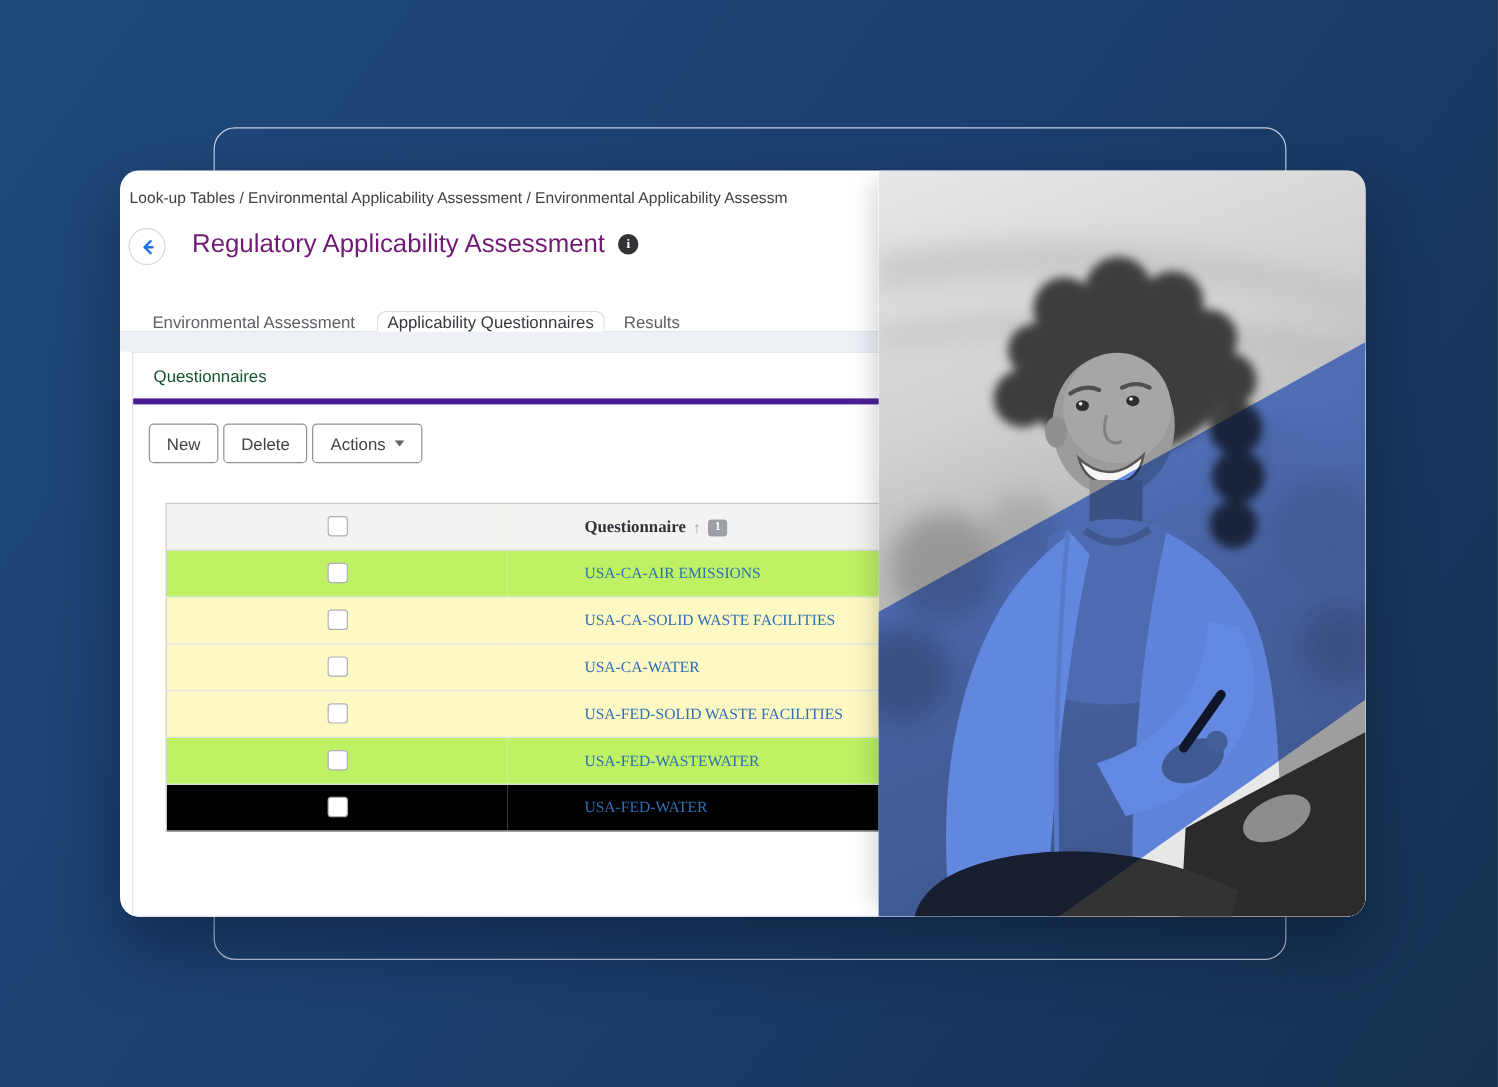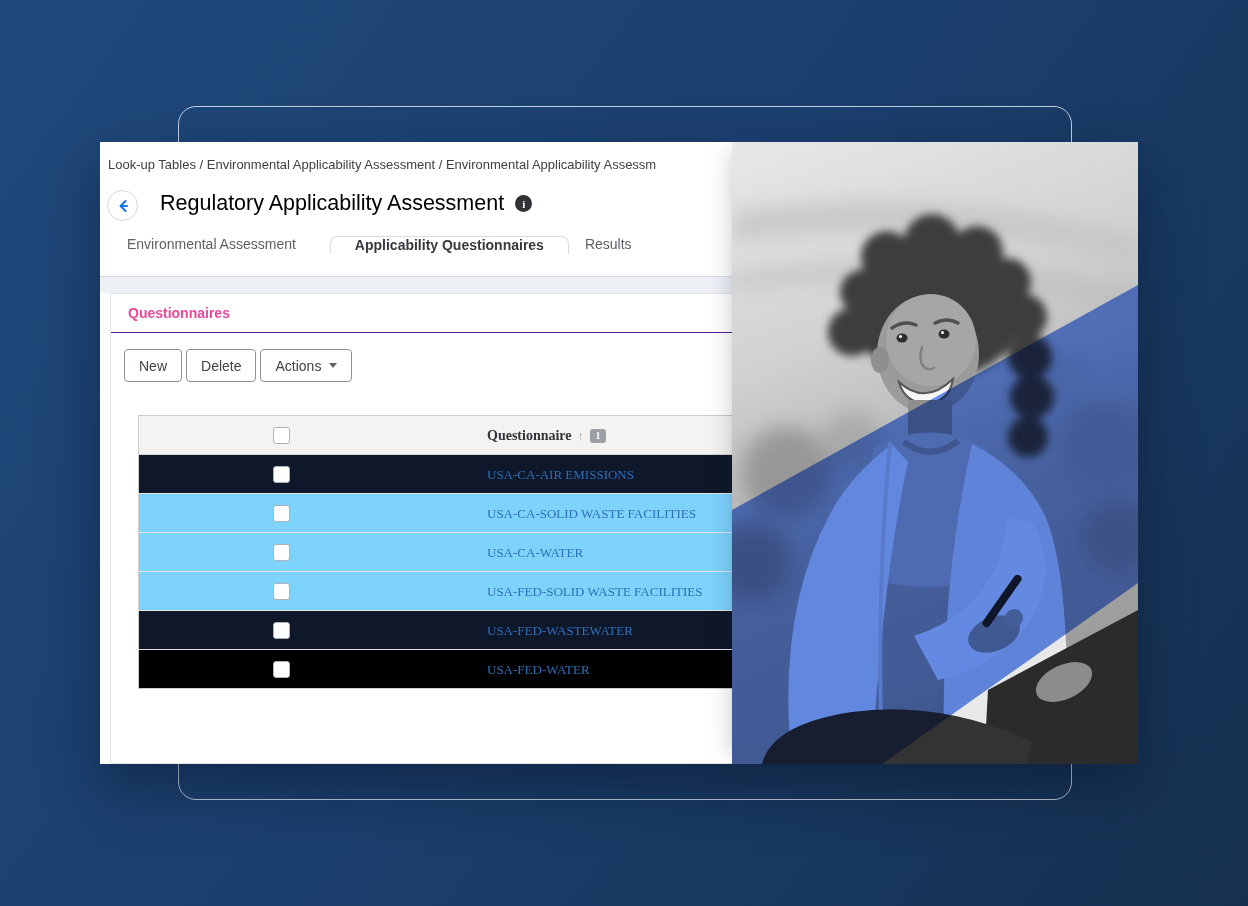--- a/index.html
+++ b/index.html
@@ -9,62 +9,62 @@
     background:linear-gradient(126deg,#20497c 0%,#1b3f6e 48%,#15304f 100%);
   }
   
   .frame{
     position:absolute;left:178px;top:106px;width:892px;height:692px;
     border:1px solid rgba(224,233,246,0.85);border-radius:18px;z-index:1;
   }
   
   .card{
     position:absolute;left:100px;top:142px;width:1038px;height:622px;
-    background:#ffffff;border-radius:0;overflow:hidden;z-index:2;
+    background:#ffffff;border-radius:16px;overflow:hidden;z-index:2;
     box-shadow:0 24px 55px rgba(6,16,34,0.45);
   }
   .breadcrumb{
     position:absolute;left:8px;top:15px;width:620px;
     font-size:13px;color:#3e4042;white-space:nowrap;overflow:hidden;
   }
   .title-row{position:absolute;left:60px;top:49px;display:flex;align-items:center;gap:11px;}
-  .page-title{font-size:21.5px;color:#000000;}
+  .page-title{font-size:21.5px;color:#701a75;}
   .info-dot{
     width:17px;height:17px;border-radius:50%;background:#303236;color:#fff;
     display:flex;align-items:center;justify-content:center;
     font-size:11px;font-weight:bold;font-family:"Liberation Serif",serif;
   }
   .info-dot::before{content:"i";}
   .back-btn{
     position:absolute;left:7px;top:48px;width:31px;height:31px;border-radius:50%;
     border:1px solid #d5d8dc;background:#fff;display:flex;align-items:center;justify-content:center;
     box-sizing:border-box;cursor:pointer;
   }
   .tabstrip{
     position:absolute;left:0;top:94px;width:632px;height:41px;
-    border-bottom:1px solid #d9dce1;display:flex;align-items:flex-start;
+    border-bottom:1px solid #d9dce1;display:flex;align-items:flex-end;
     padding-left:13px;box-sizing:border-box;
   }
   .tab{
     display:flex;align-items:center;padding:0 14px;font-size:14px;color:#5c6065;
     cursor:pointer;white-space:nowrap;
   }
   .tab.active{
     background:#fff;border:1px solid #d9dce1;border-bottom:1px solid #ffffff;
-    border-radius:8px 8px 0 0;font-weight:bold;color:#35393e;margin-bottom:-1px;
-    padding:0 24px;margin-left:20px;margin-right:2px;
+    border-radius:8px 8px 0 0;font-weight:normal;color:#35393e;margin-bottom:-1px;
+    padding:0 8px;margin-left:4px;margin-right:2px;
   }
   .band{position:absolute;left:0;top:135px;width:632px;height:16px;background:#edf0f5;}
   .panel{
     position:absolute;left:10px;top:151px;width:1028px;height:471px;
     background:#fff;border:1px solid #e1e4e8;box-sizing:border-box;
   }
   .panel-header{
-    height:38px;line-height:38px;padding-left:17px;font-size:14px;font-weight:bold;
-    color:#ec4899;border-bottom:1px solid #4c1d95;
+    height:38px;line-height:38px;padding-left:17px;font-size:14px;font-weight:normal;
+    color:#14532d;border-bottom:5px solid #4c1d95;
   }
   .toolbar{margin:16px 0 0 13px;display:flex;gap:4px;align-items:center;}
   .btn{
     display:inline-flex;align-items:center;gap:8px;height:33px;padding:0 14px;
     background:#fff;border:1px solid #8d9095;border-radius:4px;
     font-size:14px;color:#3f4347;cursor:pointer;box-sizing:border-box;
     font-family:"Liberation Sans",sans-serif;
   }
   .caret{
     width:0;height:0;border-left:4.5px solid transparent;border-right:4.5px solid transparent;
@@ -82,22 +82,22 @@
     display:inline-block;width:15px;height:15px;border:1px solid #aeb1b6;border-radius:3px;
     background:#fff;vertical-align:middle;cursor:pointer;
   }
   .qhead{font-size:14px;font-weight:bold;color:#303439;display:inline-flex;align-items:center;gap:6px;cursor:pointer;}
   .sort-arrow{color:#9aa0a6;font-size:13px;font-weight:normal;}
   .sort-badge{
     display:inline-block;min-width:14px;height:14px;line-height:14px;background:#9aa0a6;
     color:#fff;font-size:10px;font-weight:bold;border-radius:3px;text-align:center;padding:0 1px;
   }
   .qlink{font-size:13px;color:#2e6fb7;cursor:pointer;}
-  tr.stripe{background:#0f172a;}
-  tr.plain{background:#7dd3fc;}
+  tr.stripe{background:#bef264;}
+  tr.plain{background:#fef9c3;}
   tr.hl{background:#000000;}
   
   .photo{
     position:absolute;left:632px;top:0;width:406px;height:622px;z-index:5;
     box-shadow:-10px 0 22px -10px rgba(20,30,50,0.25);
   }
   .photo svg{display:block;}
 </style>
 </head>
 <body>

